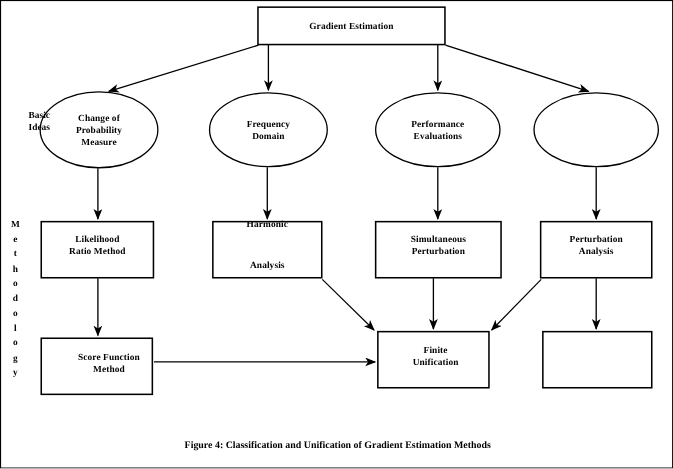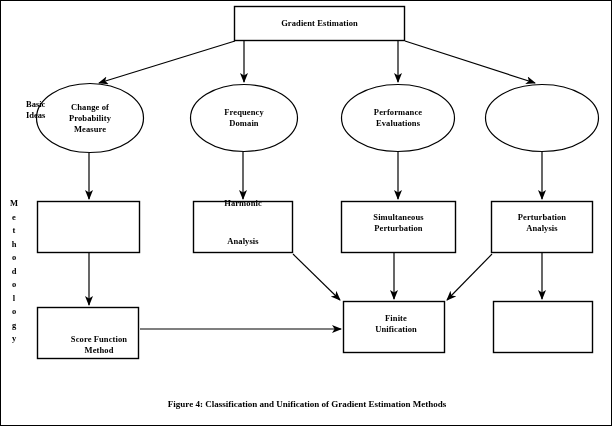--- a/index.html
+++ b/index.html
@@ -155,37 +155,41 @@
     <span>Frequency</span>
     <span>Domain</span>
   </div>
 
   <div class="node-label" style="left:340px; top:83px; width:114px; height:68px;">
     <span>Performance</span>
     <span>Evaluations</span>
   </div>
 
 
+  <div class="node-label" style="left:36px; top:200px; width:103px; height:43px;">
+    <span>Likelihood</span>
+    <span>Ratio Method</span>
+  </div>
 
   <div class="node-label" style="left:192px; top:200px; width:100px; height:43px;gap:27px;">
     <span>Harmonic</span>
     <span>Analysis</span>
   </div>
 
   <div class="node-label" style="left:340px; top:200px; width:115px; height:43px;">
     <span>Simultaneous</span>
     <span>Perturbation</span>
   </div>
 
   <div class="node-label" style="left:490px; top:200px; width:102px; height:43px;">
     <span>Perturbation</span>
     <span>Analysis</span>
   </div>
 
-  <div class="node-label" style="left:36px; top:321px; width:124px; height:46px;">
+  <div class="node-label" style="left:36px; top:306px; width:124px; height:46px;">
     <span>Score Function</span>
     <span>Method</span>
   </div>
 
   <div class="node-label" style="left:342px; top:300px; width:106px; height:46px;text-align:center;">
     <span>Finite</span>
     <span>Unification</span>
   </div>
 
 

